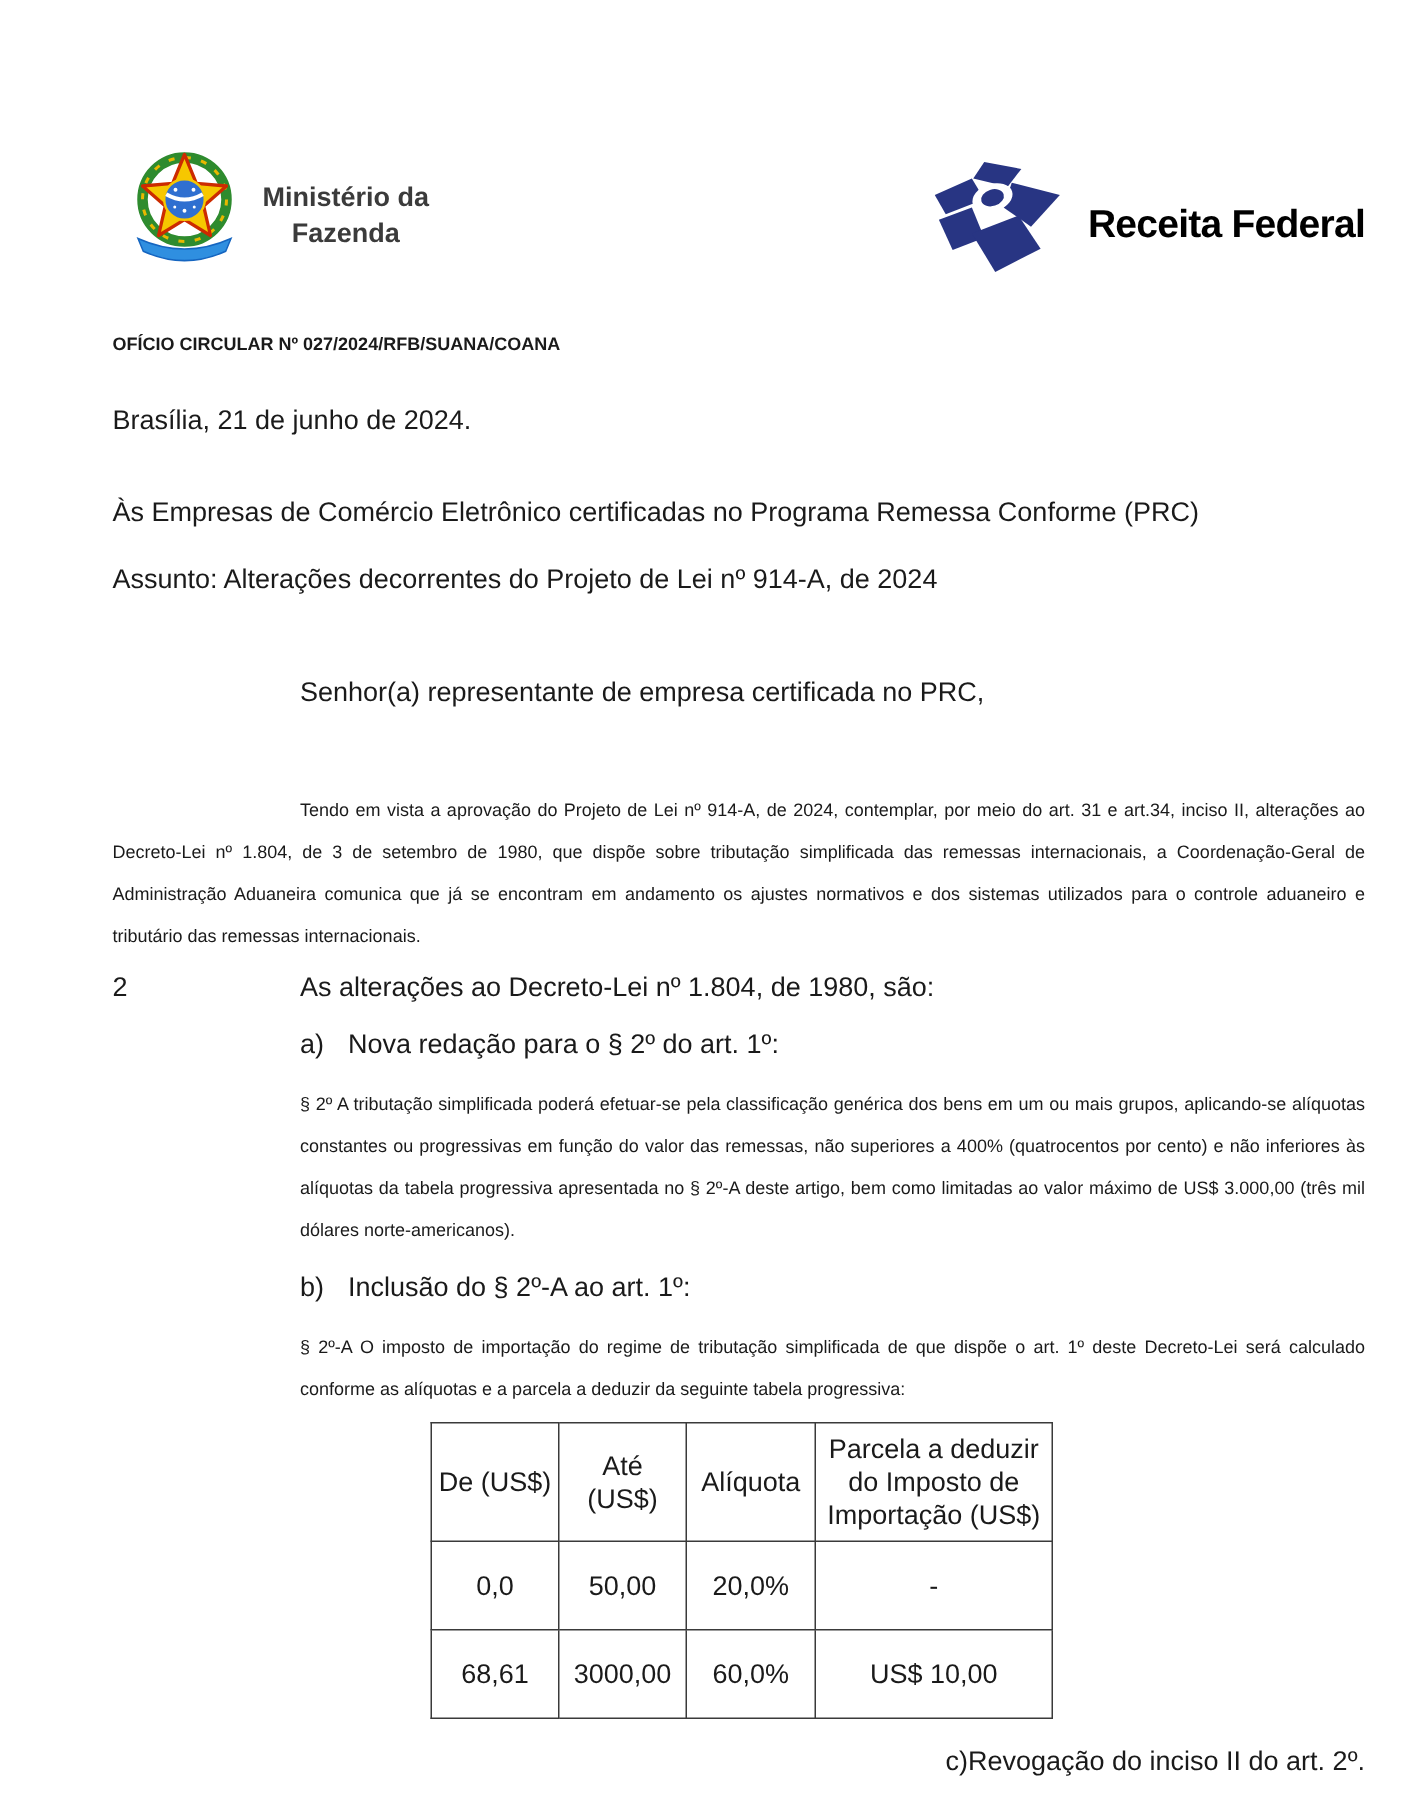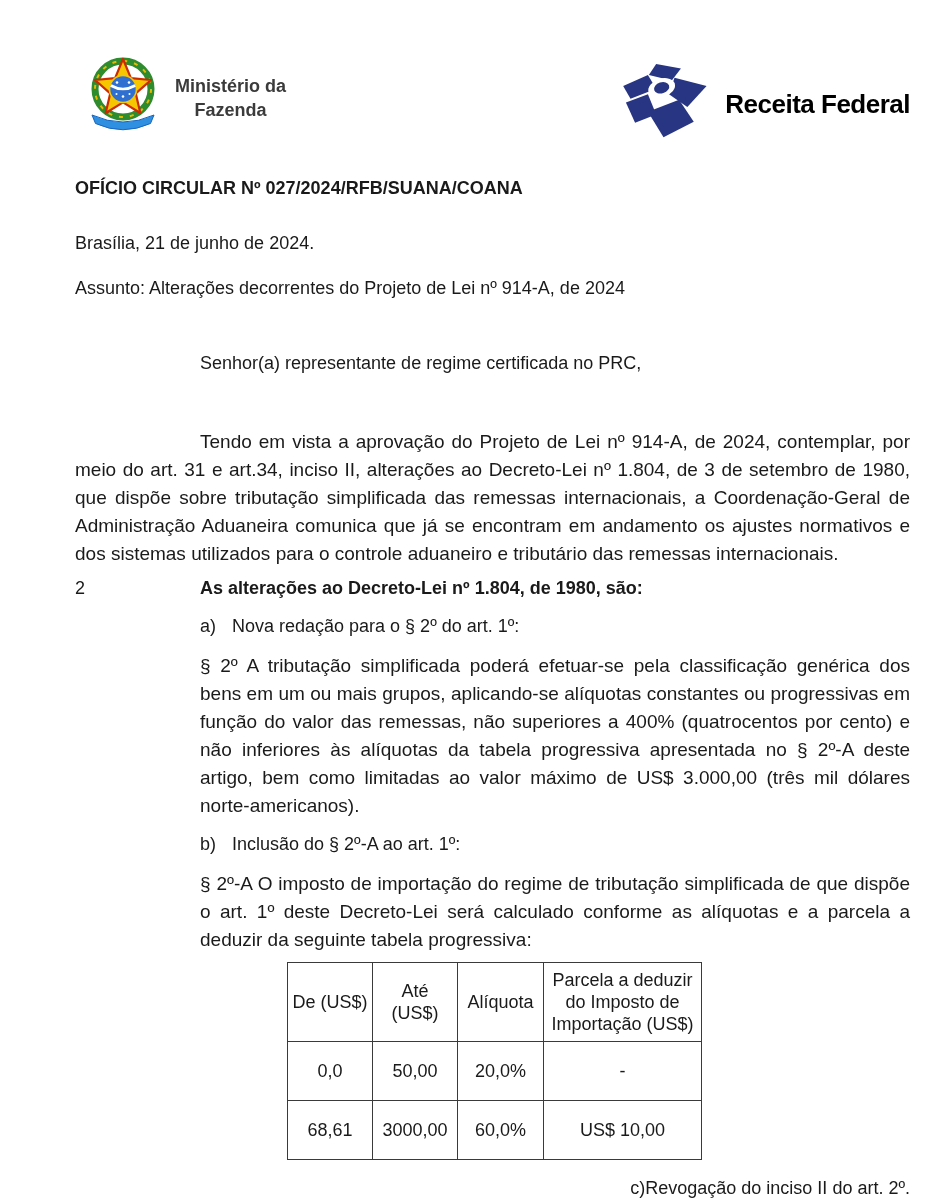--- a/index.html
+++ b/index.html
@@ -4,42 +4,42 @@
 <style>
   * { margin: 0; padding: 0; box-sizing: border-box; }
   html, body { background: #ffffff; }
   body {
     width: 944px; height: 1202px;
     font-family: "Liberation Sans", sans-serif;
     color: #1a1a1a;
     overflow: hidden;
     position: relative;
   }
-  .page { width: 944px; height: 892px; padding: 0 34px 0 75px; }
+  .page { width: 944px; height: 892px; padding: 0 34px 0 75px; margin-top: 44px; }
 
   
   .header { display: flex; justify-content: space-between; align-items: flex-start; padding-top: 52px; height: 140px; }
   .brand-left { display: flex; align-items: center; gap: 12px; margin-left: 8px; }
   .ministerio-text { font-weight: bold; font-size: 18px; line-height: 24px; color: #3b3b3b; text-align: center; }
   .brand-right { display: flex; align-items: center; gap: 10px; margin-top: 12px; }
   .receita-wordmark { font-weight: bold; font-size: 26px; letter-spacing: -0.5px; color: #000000; }
 
   
-  .doc-title { font-weight: bold; font-size: 18px; margin-top: 38px; }
+  .doc-title { font-weight: bold; font-size: 12px; margin-top: 38px; }
   .date-line { margin-top: 34px; font-size: 18px; }
   .addressee { margin-top: 40px; font-size: 18px; }
   .subject   { margin-top: 24px; font-size: 18px; }
   .salutation{ margin-top: 54px; padding-left: 125px; font-size: 18px; }
 
-  .para { font-size: 19px; line-height: 28px; text-align: justify; }
+  .para { font-size: 12px; line-height: 28px; text-align: justify; }
   .para-1 { margin-top: 54px; text-indent: 125px; }
 
   .numbered-item { margin-top: 6px; position: relative; font-size: 18px; line-height: 28px; }
   .numbered-item .num { position: absolute; left: 0; top: 0; }
-  .numbered-item .txt { display: block; padding-left: 125px; font-weight: bold; }
+  .numbered-item .txt { display: block; padding-left: 125px; }
 
   .list-item { margin-top: 10px; padding-left: 125px; font-size: 18px; line-height: 28px; }
   .list-item .marker { display: inline-block; width: 32px; }
 
   .quote { margin-top: 12px; margin-left: 125px; }
 
   
   .tbl-wrap { margin-top: 8px; margin-left: 212px; }
   table.tariff { border-collapse: collapse; table-layout: fixed; }
   table.tariff th, table.tariff td {
@@ -98,24 +98,25 @@
         </svg>
       </span>
       <span class="receita-wordmark">Receita Federal</span>
     </div>
   </div>
 
   <div class="doc-title">OFÍCIO CIRCULAR Nº 027/2024/RFB/SUANA/COANA</div>
 
   <div class="date-line">Brasília, 21 de junho de 2024.</div>
 
+  <div class="addressee">Às Empresas de Comércio Eletrônico certificadas no Programa Remessa Conforme (PRC)</div>
 
   <div class="subject">Assunto: Alterações decorrentes do Projeto de Lei nº 914-A, de 2024</div>
 
-  <div class="salutation">Senhor(a) representante de regime certificada no PRC,</div>
+  <div class="salutation">Senhor(a) representante de empresa certificada no PRC,</div>
 
   <p class="para para-1">Tendo em vista a aprovação do Projeto de Lei nº 914-A, de 2024, contemplar, por meio do art. 31 e art.34, inciso II, alterações ao Decreto-Lei nº 1.804, de 3 de setembro de 1980, que dispõe sobre tributação simplificada das remessas internacionais, a Coordenação-Geral de Administração Aduaneira comunica que já se encontram em andamento os ajustes normativos e dos sistemas utilizados para o controle aduaneiro e tributário das remessas internacionais.</p>
 
   <div class="numbered-item">
     <span class="num">2</span>
     <span class="txt">As alterações ao Decreto-Lei nº 1.804, de 1980, são:</span>
   </div>
 
   <div class="list-item">
     <span class="marker">a)</span><span>Nova redação para o § 2º do art. 1º:</span>

